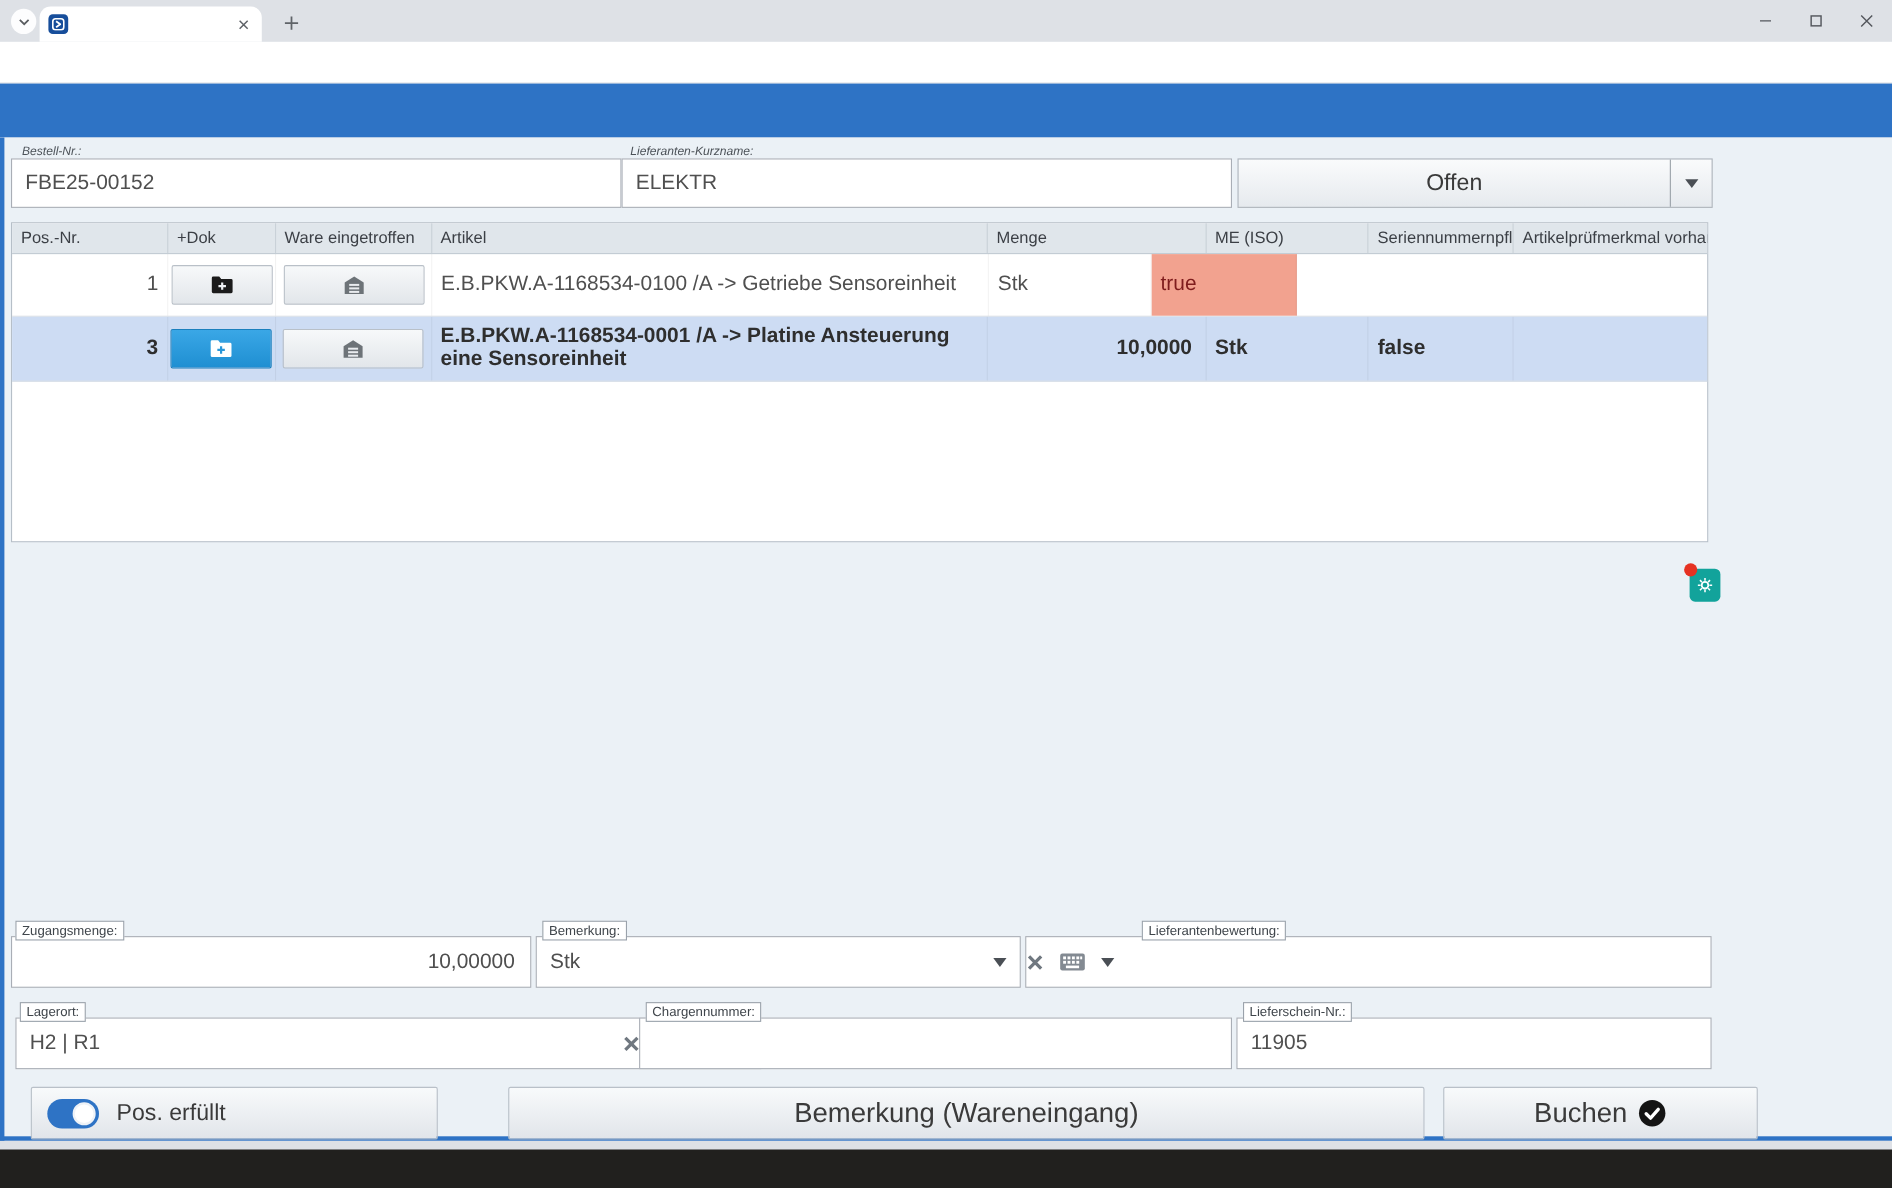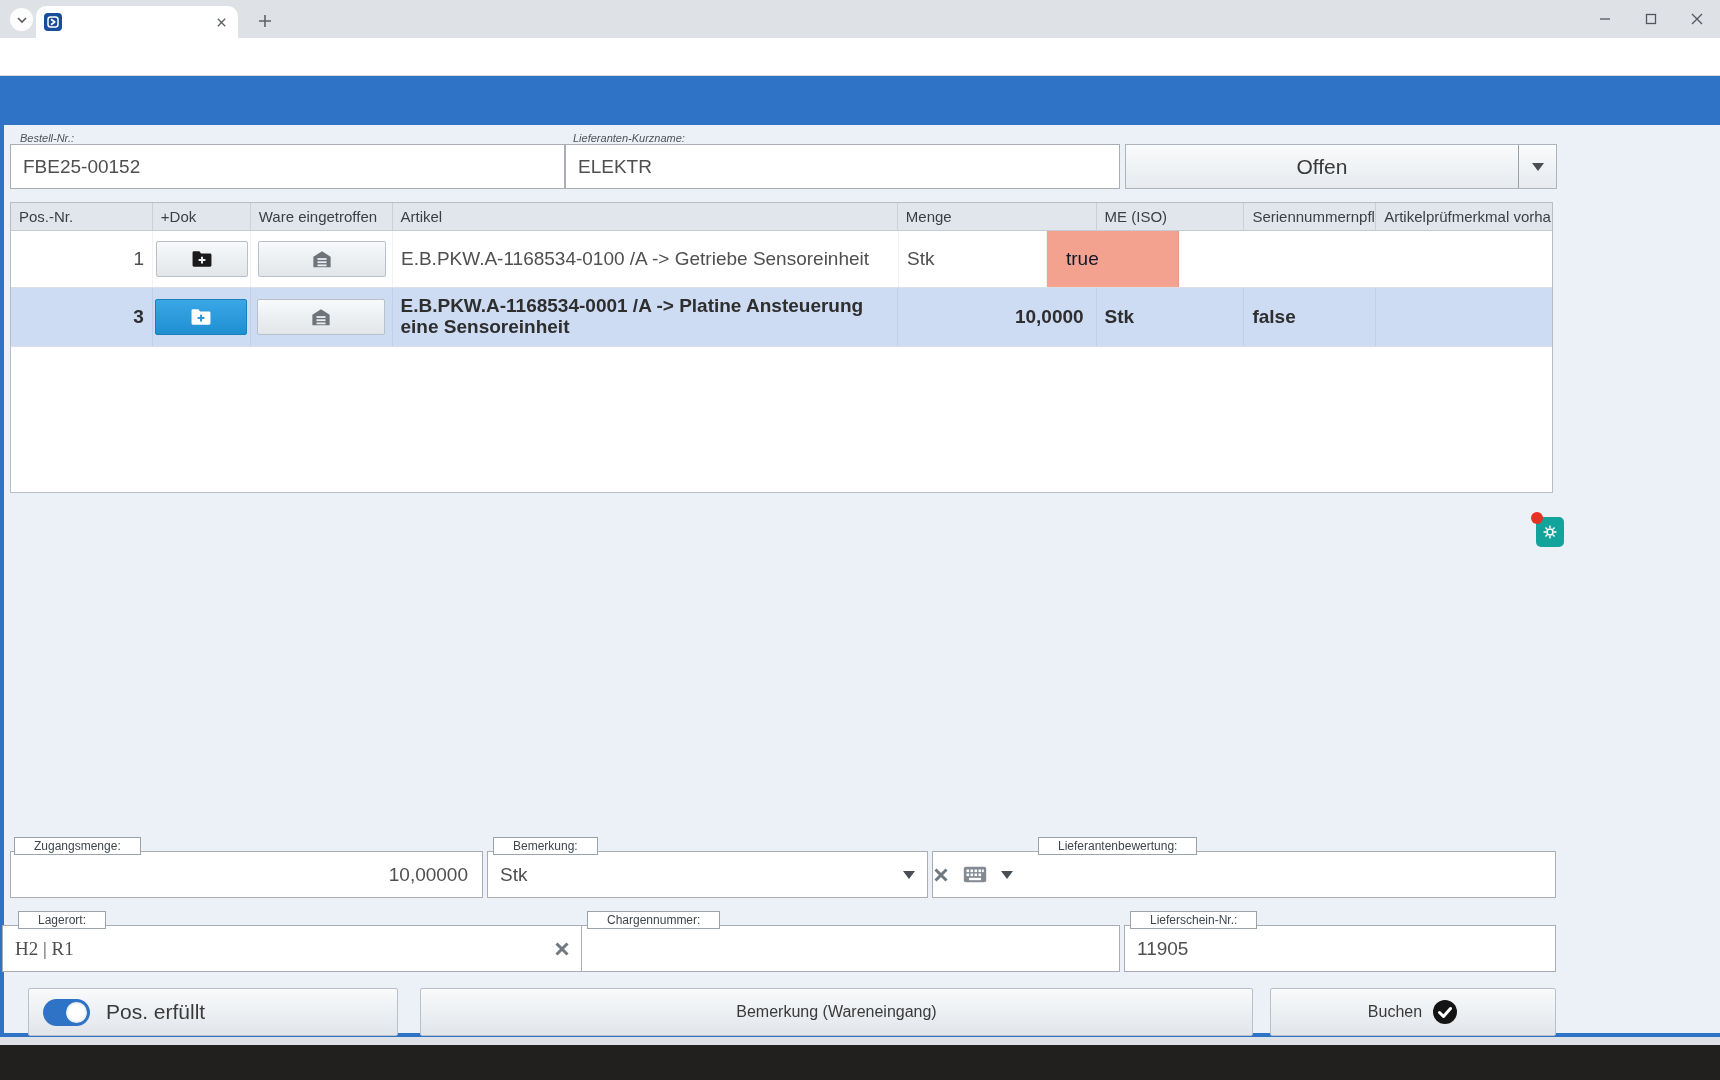--- a/index.html
+++ b/index.html
@@ -81,42 +81,42 @@
   .row2 { height:59px; background:#cddcf3; color:#2e2e2e; font-size:19px; font-weight:bold; }
   .td.pos { justify-content:flex-end; padding-right:8px; }
   .td.qty { justify-content:flex-end; padding-right:12px; }
   .td.unit, .td.art { padding-left:8px; }
   .td.art { line-height:1.1; }
   .rowbtn { border:1px solid #b9c0c8; border-radius:2px; background:linear-gradient(#f7f9fa,#e2e6ea);
             display:flex; align-items:center; justify-content:center; }
   .dokbtn { width:92px; height:36px; margin:0 auto; }
   .dokbtn.blue { background:linear-gradient(#3aa7e6,#1f8fd2); border-color:#1a7fbd; }
   .warebtn { width:128px; height:36px; margin:0 auto; }
-  .serien-true { background:#f2a28f; color:#0f172a; padding-left:19px; }
+  .serien-true { background:#f2a28f; color:#7f1d1d; padding-left:8px; }
   .serien-false { padding-left:8px; }
 
   
   .sidebadge { position:absolute; left:1536px; top:517px; width:28px; height:30px; background:#12a39b;
                border-radius:5px; display:flex; align-items:center; justify-content:center; }
   .sidebadge .dot { position:absolute; left:-5px; top:-5px; width:12px; height:12px; border-radius:50%;
                background:#e63222; }
 
   
   .boxlabel { position:absolute; font-size:12px; color:#3f454b; background:#fff;
-              border:1px solid #9aa2ab; padding:1px 19px; z-index:3; }
+              border:1px solid #9aa2ab; padding:1px 5px; z-index:3; }
   .bfield { position:absolute; background:#fff; border:1px solid #a9aeb6; height:47px;
             font-size:19px; color:#4f4f4f; display:flex; align-items:center; }
   .bfield .val { padding-left:12px; flex:1; }
   .bfield .val.right { text-align:right; padding-right:14px; }
   .icbox { display:flex; align-items:center; gap:14px; padding-right:12px; }
 
   
   .actbtn { position:absolute; height:48px; border:1px solid #b9c0c8; border-radius:2px;
             background:linear-gradient(#f8fafb,#e1e5ea); display:flex; align-items:center;
-            justify-content:center; font-size:16px; color:#3a3a3a; }
+            justify-content:center; font-size:25px; color:#3a3a3a;margin-left:42px; }
   .togglepanel { position:absolute; left:28px; top:988px; width:370px; height:48px;
             border:1px solid #b9c0c8; border-radius:2px; background:linear-gradient(#f8fafb,#e1e5ea);
             display:flex; align-items:center; }
   .toggle { width:47px; height:27px; border-radius:14px; background:#2e73c5; margin-left:14px; position:relative; }
   .toggle .knob { position:absolute; right:3px; top:3px; width:21px; height:21px; border-radius:50%;
             background:#fff; border:2px solid #eef2f7; }
   .togglepanel .tlabel { font-size:21px; color:#3a3a3a; margin-left:16px; }
 
   
   .taskbar { position:absolute; left:0; top:1045px; width:1720px; height:35px; background:#21201e; }
@@ -367,21 +367,21 @@
           <rect x="7.5" y="7.5" width="2.6" height="2.6" fill="#fff"></rect>
           <rect x="11.5" y="7.5" width="2.6" height="2.6" fill="#fff"></rect>
           <rect x="15.5" y="7.5" width="2.6" height="2.6" fill="#fff"></rect>
           <rect x="6" y="11.8" width="12" height="2.4" fill="#fff"></rect>
         </svg>
       <span class="tri"></span>
     </span>
   </div>
 
   <div class="boxlabel" style="left:18px; top:911px;">Lagerort:</div>
-  <div class="bfield" style="left:2px; top:925px; width:678px;font-family:Liberation Serif, serif;">
+  <div class="bfield" style="left:14px; top:925px; width:678px;">
     <span class="val">H2 | R1</span>
     <span class="icbox">
       <svg width="16" height="16" viewBox="0 0 16 16">
           <path d="M2.5 2.5 L13.5 13.5 M13.5 2.5 L2.5 13.5" stroke="#707880" stroke-width="3"></path>
         </svg>
       <svg width="17" height="22" viewBox="0 0 17 22">
           <rect x="4" y="2.5" width="9" height="17" rx="2" fill="#9aa0a6"></rect>
           <rect x="0.5" y="4.5" width="2.4" height="1.8" fill="#9aa0a6"></rect>
           <rect x="0.5" y="8.5" width="2.4" height="1.8" fill="#9aa0a6"></rect>
           <rect x="0.5" y="12.5" width="2.4" height="1.8" fill="#9aa0a6"></rect>

